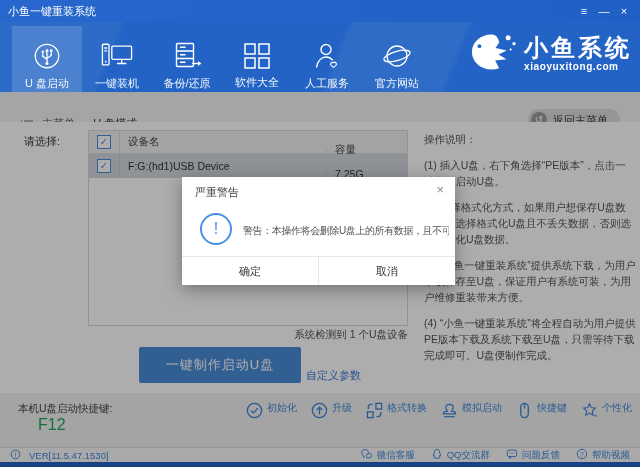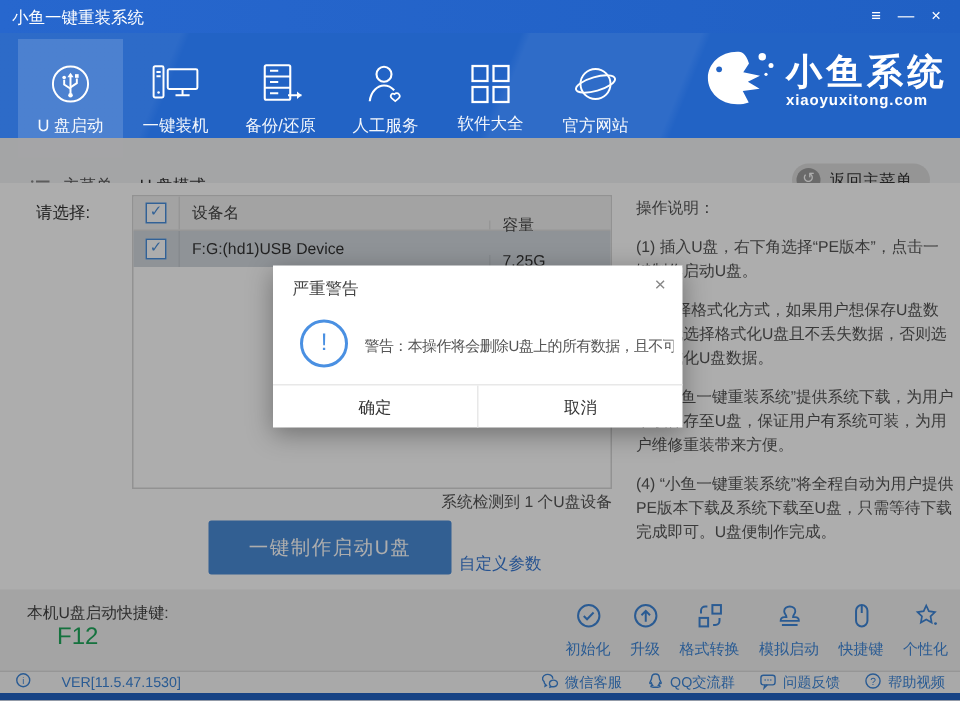--- a/index.html
+++ b/index.html
@@ -61,26 +61,26 @@
   .custom-link{position:absolute;left:306px;top:246px;font-size:11px;color:#3a7bd5;cursor:pointer;}
   .instructions{position:absolute;left:424px;top:9px;width:212px;font-size:10.5px;
     color:#555;line-height:16px;}
   .instructions .ititle{margin:0 0 10px 0;}
   .instructions p{margin:0 0 10px 0;}
   
   .footer{position:absolute;left:0;top:393px;width:100%;height:54px;background:#f2f2f2;}
   .hotkey-label{position:absolute;left:18px;top:9px;font-size:10.5px;color:#444;}
   .hotkey{position:absolute;left:38px;top:23px;font-size:16px;color:#1fa85c;text-align:center;}
   .tools{position:absolute;right:8px;top:8px;display:flex;gap:13px;}
-  .tool{display:flex;flex-direction:column;align-items:center;gap:3px;color:#3f87d9;
+  .tool{display:flex;flex-direction:row;gap:3px;color:#3f87d9;
     font-size:10px;white-space:nowrap;cursor:pointer;}
   .verbar{position:absolute;left:0;top:447px;width:100%;height:15px;background:#fafafa;
     border-top:1px solid #ddd;display:flex;align-items:center;font-size:9.5px;
     color:#3f87d9;padding:0 10px;box-sizing:border-box;}
-  .ver{display:flex;gap:20px;align-items:center;}
+  .ver{display:flex;gap:8px;align-items:center;}
   .links{margin-left:auto;display:flex;gap:16px;}
   .link{display:flex;gap:4px;align-items:center;color:#3f87d9;cursor:pointer;}
   .bottomstrip{position:absolute;left:0;top:462px;width:100%;height:5px;background:#2263c5;}
   
   .overlay{position:absolute;left:0;top:92px;width:100%;height:375px;
     background:rgba(0,0,0,.32);z-index:40;}
   .modal{position:absolute;left:182px;top:177px;width:273px;height:108px;background:#fff;
     z-index:60;box-shadow:0 4px 16px rgba(0,0,0,.35);}
   .modal-title{position:absolute;left:13px;top:8px;font-size:11px;color:#444;}
   .modal-close{position:absolute;right:11px;top:5px;font-size:13px;color:#888;cursor:pointer;}
@@ -146,38 +146,38 @@
             <path d="M5.5 9h17M5.5 16.5h17"></path>
             <path d="M9 5.2h5.5M9 12.7h5.5M9 20.2h5.5"></path>
             <path d="M21 21.5h9"></path>
               <path d="M27 19l3 2.5-3 2.5" fill="#fff" stroke="none"></path>
           </svg>
           </span>
         <span class="lbl">备份/还原</span>
       </div>
       <div class="nav-item">
         <span>
-          <svg width="30" height="30" viewBox="0 0 30 30" fill="none" stroke="#fff" stroke-width="1.4">
-            <circle cx="14" cy="8.5" r="5"></circle>
-            <path d="M4.5 26.5c.8-7 5.5-10.5 9.5-10.5 2.4 0 4.9 1.1 6.8 3.2"></path>
-            <path d="M21 21.8c.8-.9 2.2-.9 3 0 .7.8.6 2-.3 2.8l-2.2 1.8-2.2-1.8c-.9-.8-1-2-.3-2.8.8-.9 1.2-.5 2 0z" stroke-width="1.1"></path>
-          </svg>
-          </span>
-        <span class="lbl">人工服务</span>
-      </div>
-      <div class="nav-item">
-        <span>
           <svg width="28" height="28" viewBox="0 0 28 28" fill="none" stroke="#fff" stroke-width="1.5">
             <rect x="2" y="2" width="10" height="10"></rect>
               <rect x="16" y="2" width="10" height="10"></rect>
             <rect x="2" y="16" width="10" height="10"></rect>
               <rect x="16" y="16" width="10" height="10"></rect>
           </svg>
           </span>
         <span class="lbl">软件大全</span>
+      </div>
+      <div class="nav-item">
+        <span>
+          <svg width="30" height="30" viewBox="0 0 30 30" fill="none" stroke="#fff" stroke-width="1.4">
+            <circle cx="14" cy="8.5" r="5"></circle>
+            <path d="M4.5 26.5c.8-7 5.5-10.5 9.5-10.5 2.4 0 4.9 1.1 6.8 3.2"></path>
+            <path d="M21 21.8c.8-.9 2.2-.9 3 0 .7.8.6 2-.3 2.8l-2.2 1.8-2.2-1.8c-.9-.8-1-2-.3-2.8.8-.9 1.2-.5 2 0z" stroke-width="1.1"></path>
+          </svg>
+          </span>
+        <span class="lbl">人工服务</span>
       </div>
       <div class="nav-item">
         <span>
           <svg width="30" height="30" viewBox="0 0 30 30" fill="none" stroke="#fff" stroke-width="1.3">
             <circle cx="15" cy="15" r="10"></circle>
             <ellipse cx="15" cy="15" rx="13.5" ry="4.6" transform="rotate(-16 15 15)"></ellipse>
           </svg>
           </span>
         <span class="lbl">官方网站</span>
       </div>

